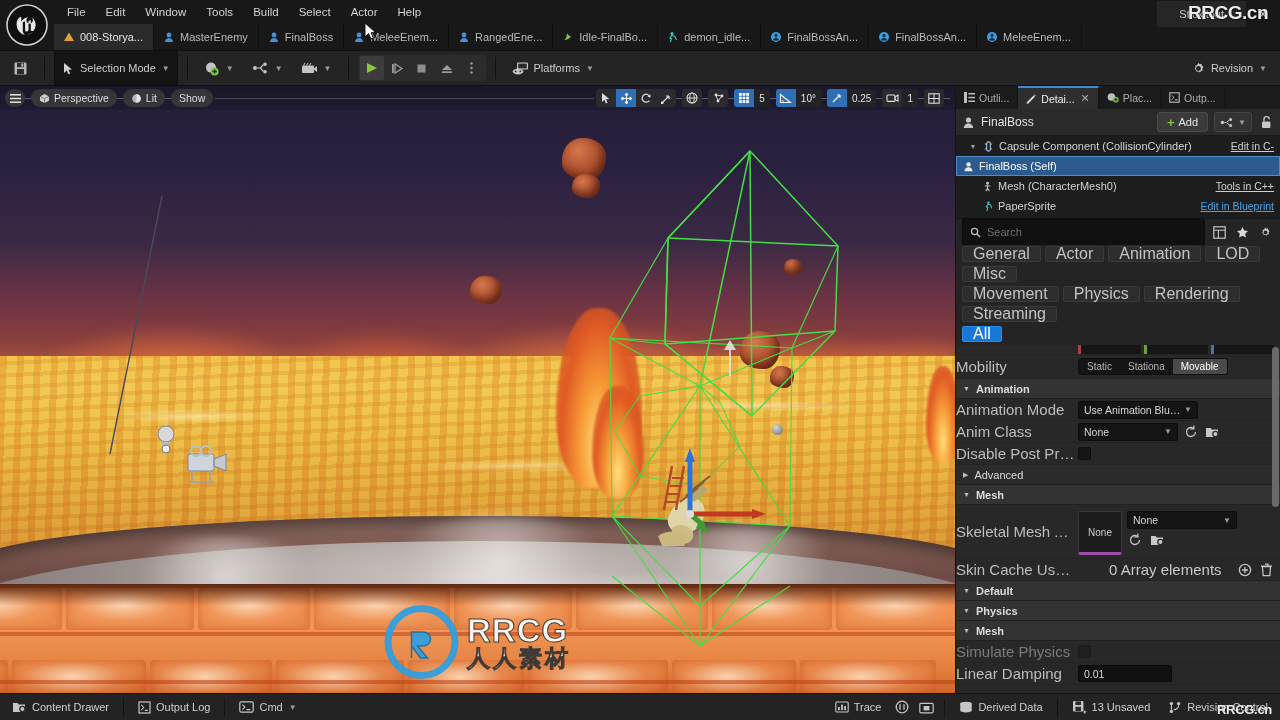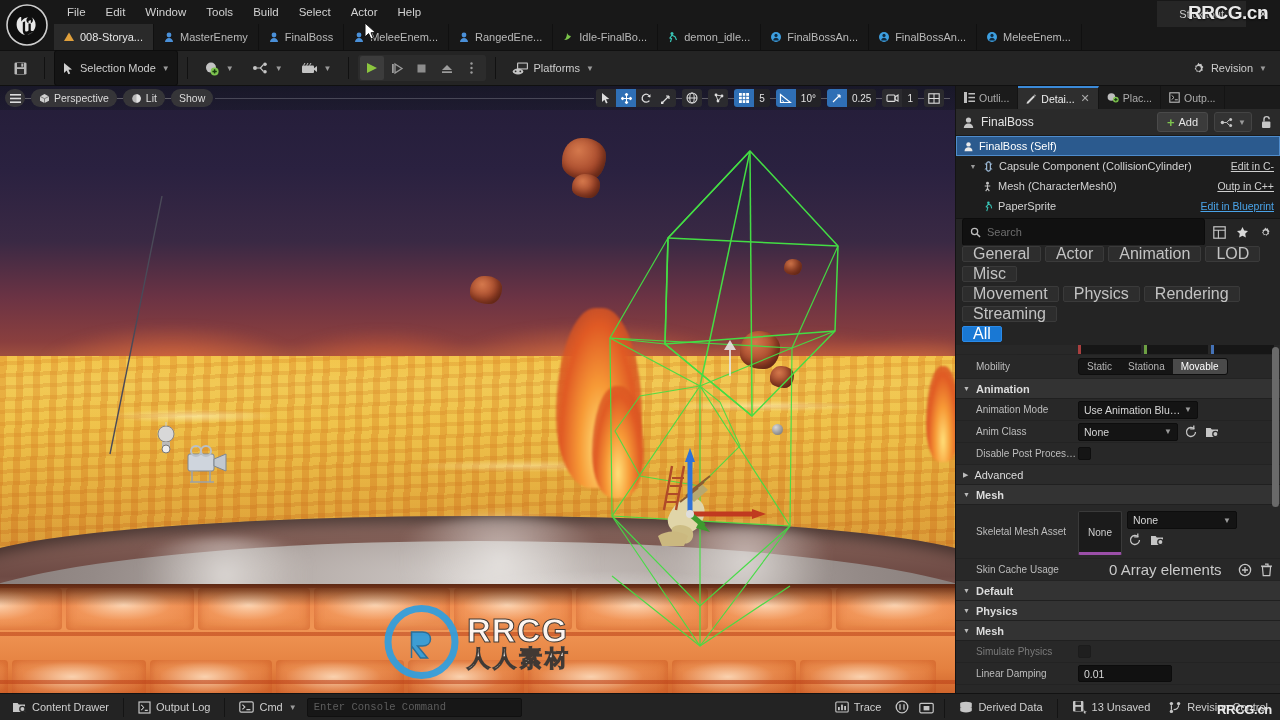--- a/index.html
+++ b/index.html
@@ -289,21 +289,21 @@
     color:#c3c3c3; background:#2d2d2d; border:1px solid #3a3a3a; border-radius:2px; cursor:default;
   }
   .chip.on{ background:#1978d4; border-color:#2a8ae8; color:#fff; }
 
   .props{ flex:1; overflow:hidden; background:#282828; position:relative; }
   .prow{
     display:flex; align-items:center; min-height:22px; padding:0 6px 0 0;
     border-bottom:1px solid #232323;
   }
   .pname{
-    width:122px; flex:0 0 122px; padding-left:20px; font-size:10px; color:#bdbdbd;
+    width:122px; flex:0 0 122px; font-size:15px; color:#bdbdbd;
     overflow:hidden; text-overflow:ellipsis; white-space:nowrap;
   }
   .pname.dim{ color:#7a7a7a; }
   .pval{ flex:1; display:flex; align-items:center; gap:5px; min-width:0; }
   .cat{
     display:flex; align-items:center; gap:6px; height:20px; padding-left:7px;
     background:#333333; border-bottom:1px solid #202020; font-size:11px;
     color:#dcdcdc; font-weight:bold; cursor:default;
   }
   .cat .tri{ font-size:7px; color:#bbb; }
@@ -897,43 +897,43 @@
         </div>
         <div class="iconbtn">
           <svg width="13" height="14" viewBox="0 0 13 14">
             <rect x="2" y="6.4" width="8.4" height="6.6" rx="1" fill="#c6c6c6"></rect>
             <path d="M4 6.4V4.2a2.6 2.6 0 0 1 5.2 0" fill="none" stroke="#c6c6c6" stroke-width="1.4"></path>
           </svg>
         </div>
       </div>
 
       <div class="comp-tree">
-        <div class="ct-row sel">
-          <svg width="11" height="11" viewBox="0 0 13 13">
-            <circle cx="6.5" cy="4" r="2.6" fill="#eaeaea"></circle>
-              <path d="M1.8 12c0-2.6 2.1-4.6 4.7-4.6s4.7 2 4.7 4.6z" fill="#eaeaea"></path>
-          </svg>
-          <span class="lbl">FinalBoss (Self)</span>
-        </div>
         <div class="ct-row" style="padding-left:12px;">
           <span class="tw">▼</span>
           <svg width="11" height="11" viewBox="0 0 12 12">
             <rect x="4" y="1" width="4" height="10" rx="2" fill="none" stroke="#a8c8e8" stroke-width="1.2"></rect>
             <path d="M2 3 4 4M10 3 8 4M2 9 4 8M10 9 8 8" stroke="#a8c8e8" stroke-width="1"></path>
           </svg>
           <span class="lbl">Capsule Component (CollisionCylinder)</span>
           <span class="ct-link link-grey">Edit in C-</span>
         </div>
+        <div class="ct-row sel">
+          <svg width="11" height="11" viewBox="0 0 13 13">
+            <circle cx="6.5" cy="4" r="2.6" fill="#eaeaea"></circle>
+              <path d="M1.8 12c0-2.6 2.1-4.6 4.7-4.6s4.7 2 4.7 4.6z" fill="#eaeaea"></path>
+          </svg>
+          <span class="lbl">FinalBoss (Self)</span>
+        </div>
         <div class="ct-row" style="padding-left:26px;">
           <svg width="11" height="11" viewBox="0 0 12 12">
             <circle cx="6" cy="2.4" r="1.6" fill="#c0c0c0"></circle>
               <path d="M6 4 6 8M3 5.4 9 5.4M4 11 6 8l2 3" stroke="#c0c0c0" stroke-width="1.2" fill="none"></path>
           </svg>
           <span class="lbl">Mesh (CharacterMesh0)</span>
-          <span class="ct-link link-grey">Outp in C++</span>
+          <span class="ct-link link-grey">Tools in C++</span>
         </div>
         <div class="ct-row" style="padding-left:26px;">
           <svg width="11" height="11" viewBox="0 0 12 12">
             <circle cx="7" cy="2" r="1.4" fill="#39c7b8"></circle>
               <path d="M7 3.4 4.6 6.4 6.4 7 5.2 11M7 3.4 9.6 4.6 10.6 8" stroke="#39c7b8" stroke-width="1.1" fill="none"></path>
           </svg>
           <span class="lbl">PaperSprite</span>
           <span class="ct-link link-blue">Edit in Blueprint</span>
         </div>
       </div>
@@ -1169,23 +1169,20 @@
     </div>
     <div class="sb-sep"></div>
     <div class="sb-btn">
       <svg width="15" height="12" viewBox="0 0 15 12">
         <rect x=".8" y=".8" width="13.4" height="10.4" rx="1.4" fill="none" stroke="#c6c6c6" stroke-width="1.2"></rect>
         <path d="M3.4 3.6 5.8 6 3.4 8.4M7.4 8.6h4" stroke="#c6c6c6" stroke-width="1.2"></path>
       </svg>
       <span>Cmd</span>
       <span class="caret">▼</span>
     </div>
-    <div class="cmd-input">
-      <input type="text" placeholder="Enter Console Command" style="">
-    </div>
 
     <div class="sb-right">
       <div class="sb-btn">
         <svg width="14" height="12" viewBox="0 0 14 12">
           <rect x=".8" y="1" width="12.4" height="10" rx="1" fill="none" stroke="#c6c6c6" stroke-width="1.1"></rect>
           <rect x="3" y="6" width="1.8" height="3.2" fill="#c6c6c6"></rect>
             <rect x="6.1" y="3.6" width="1.8" height="5.6" fill="#c6c6c6"></rect>
           <rect x="9.2" y="5" width="1.8" height="4.2" fill="#c6c6c6"></rect>
         </svg>
         <span>Trace</span>

